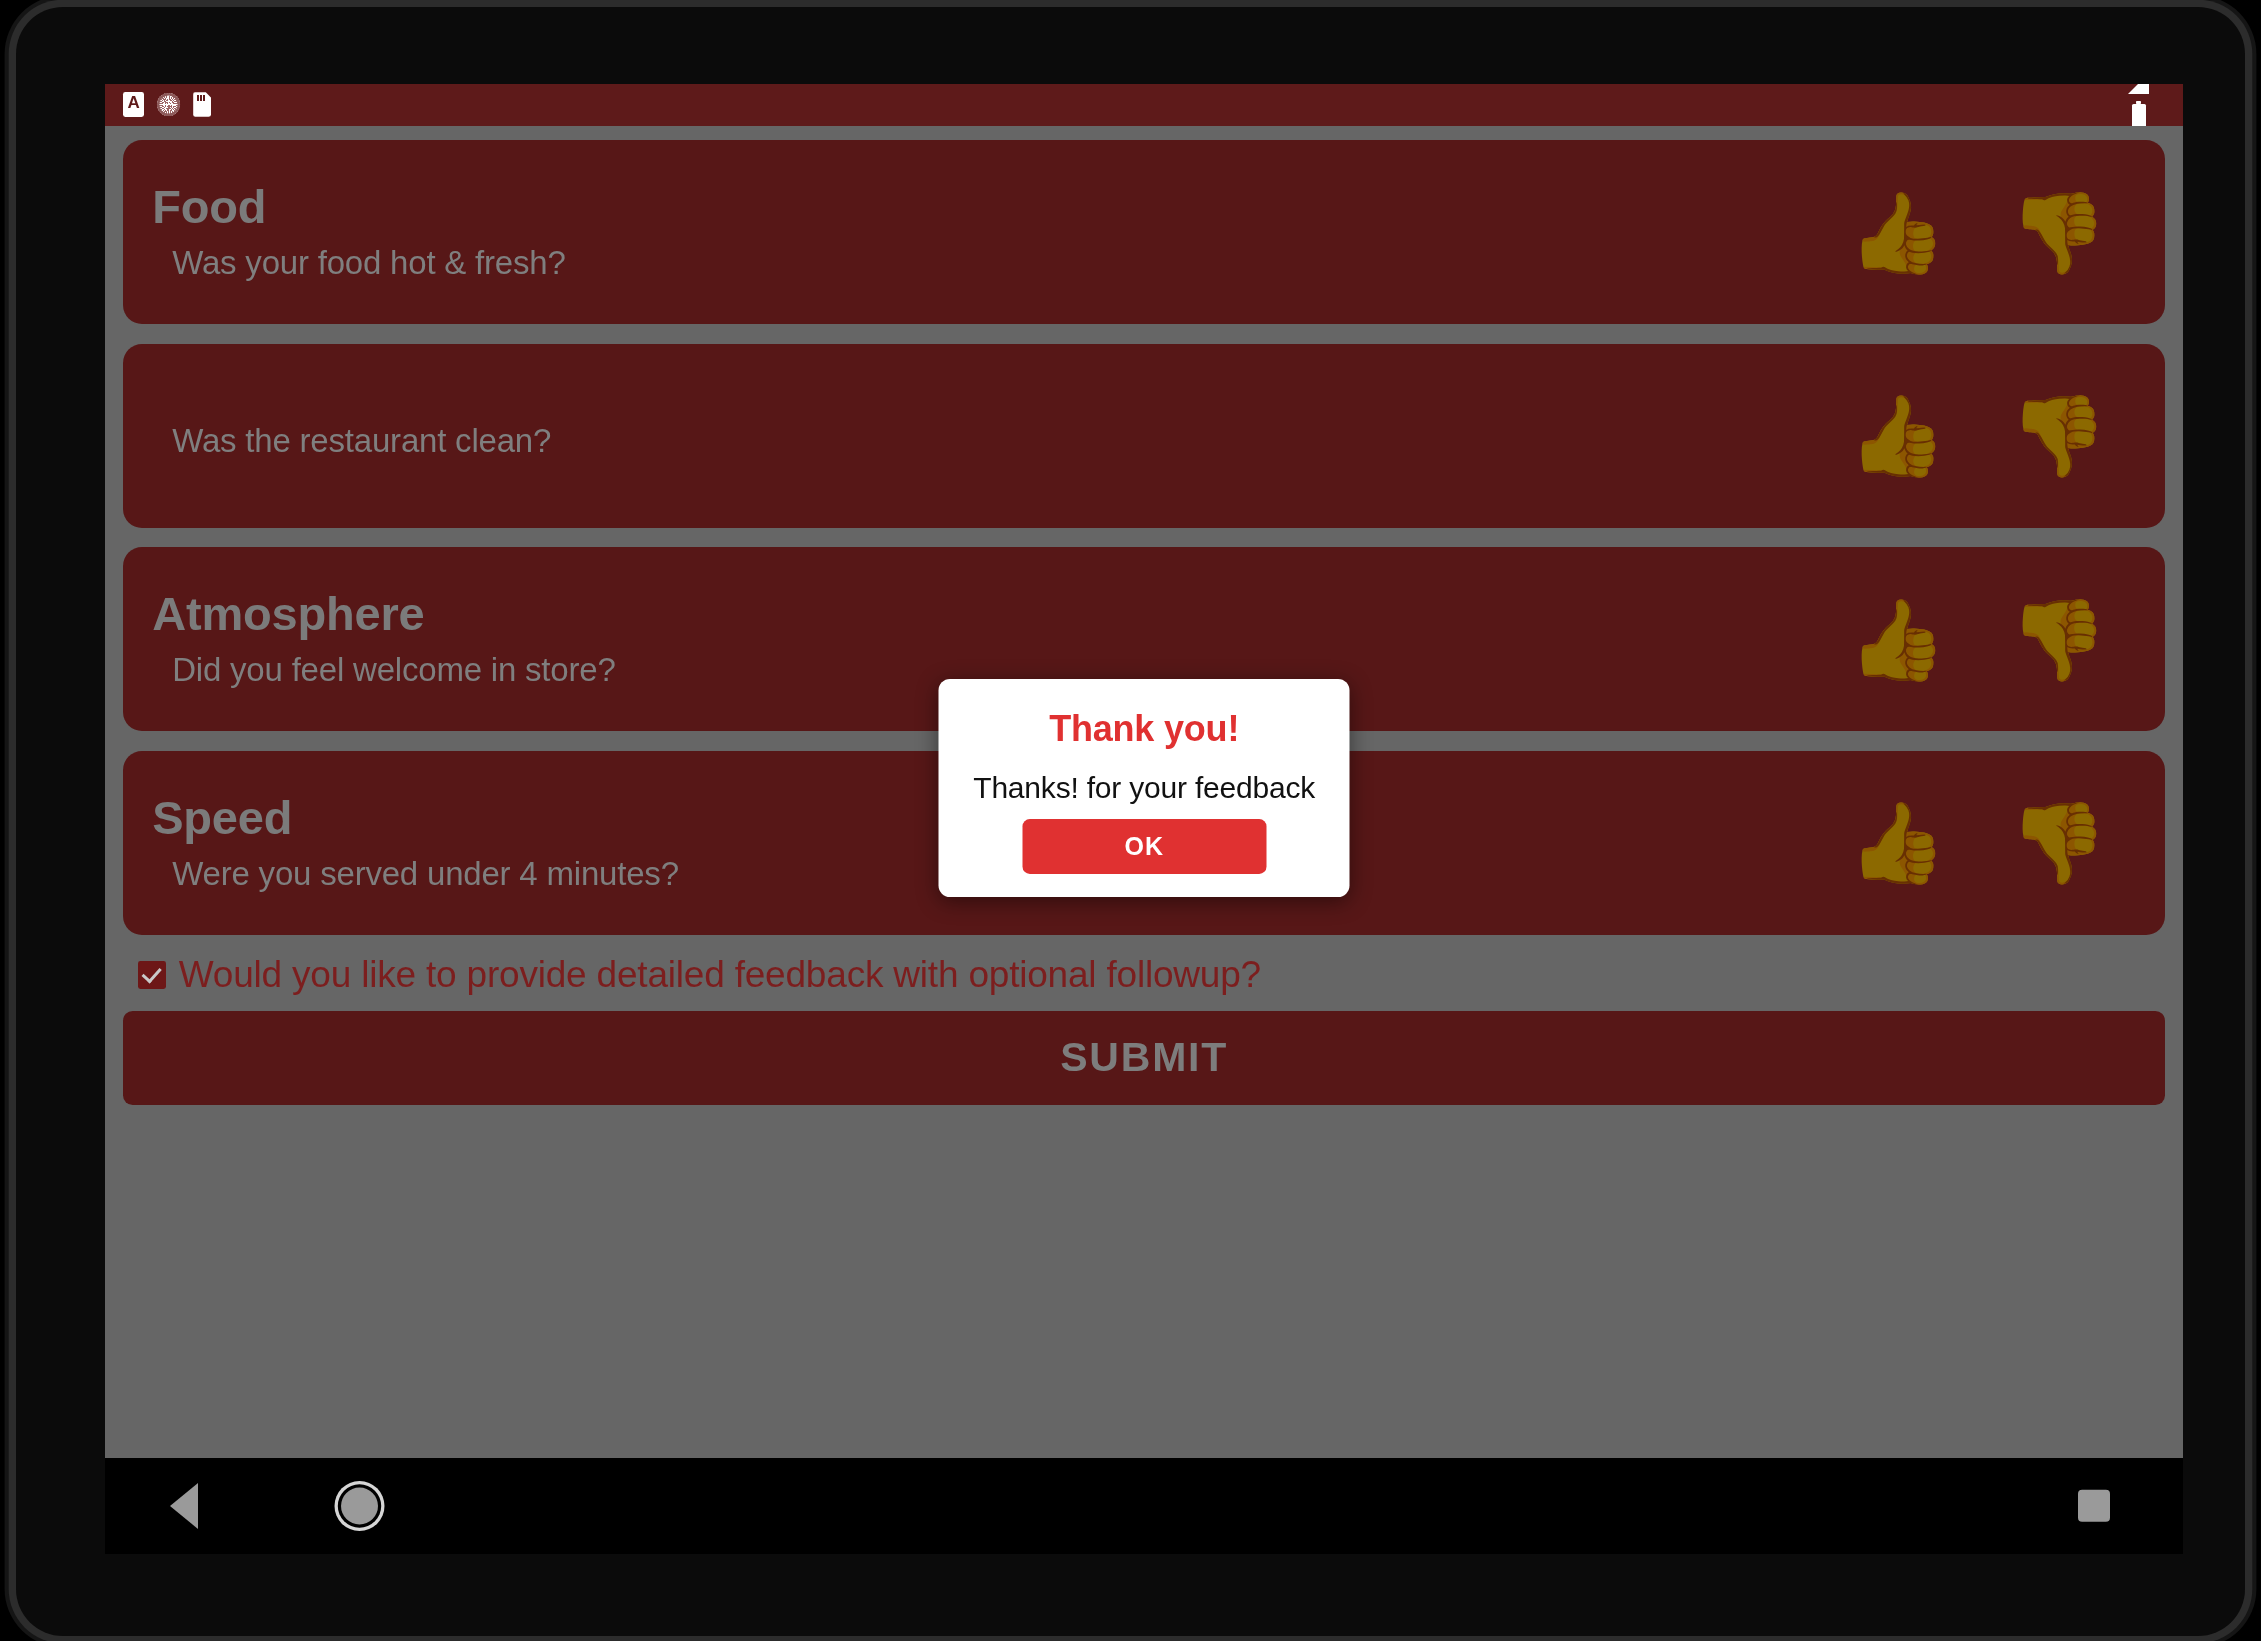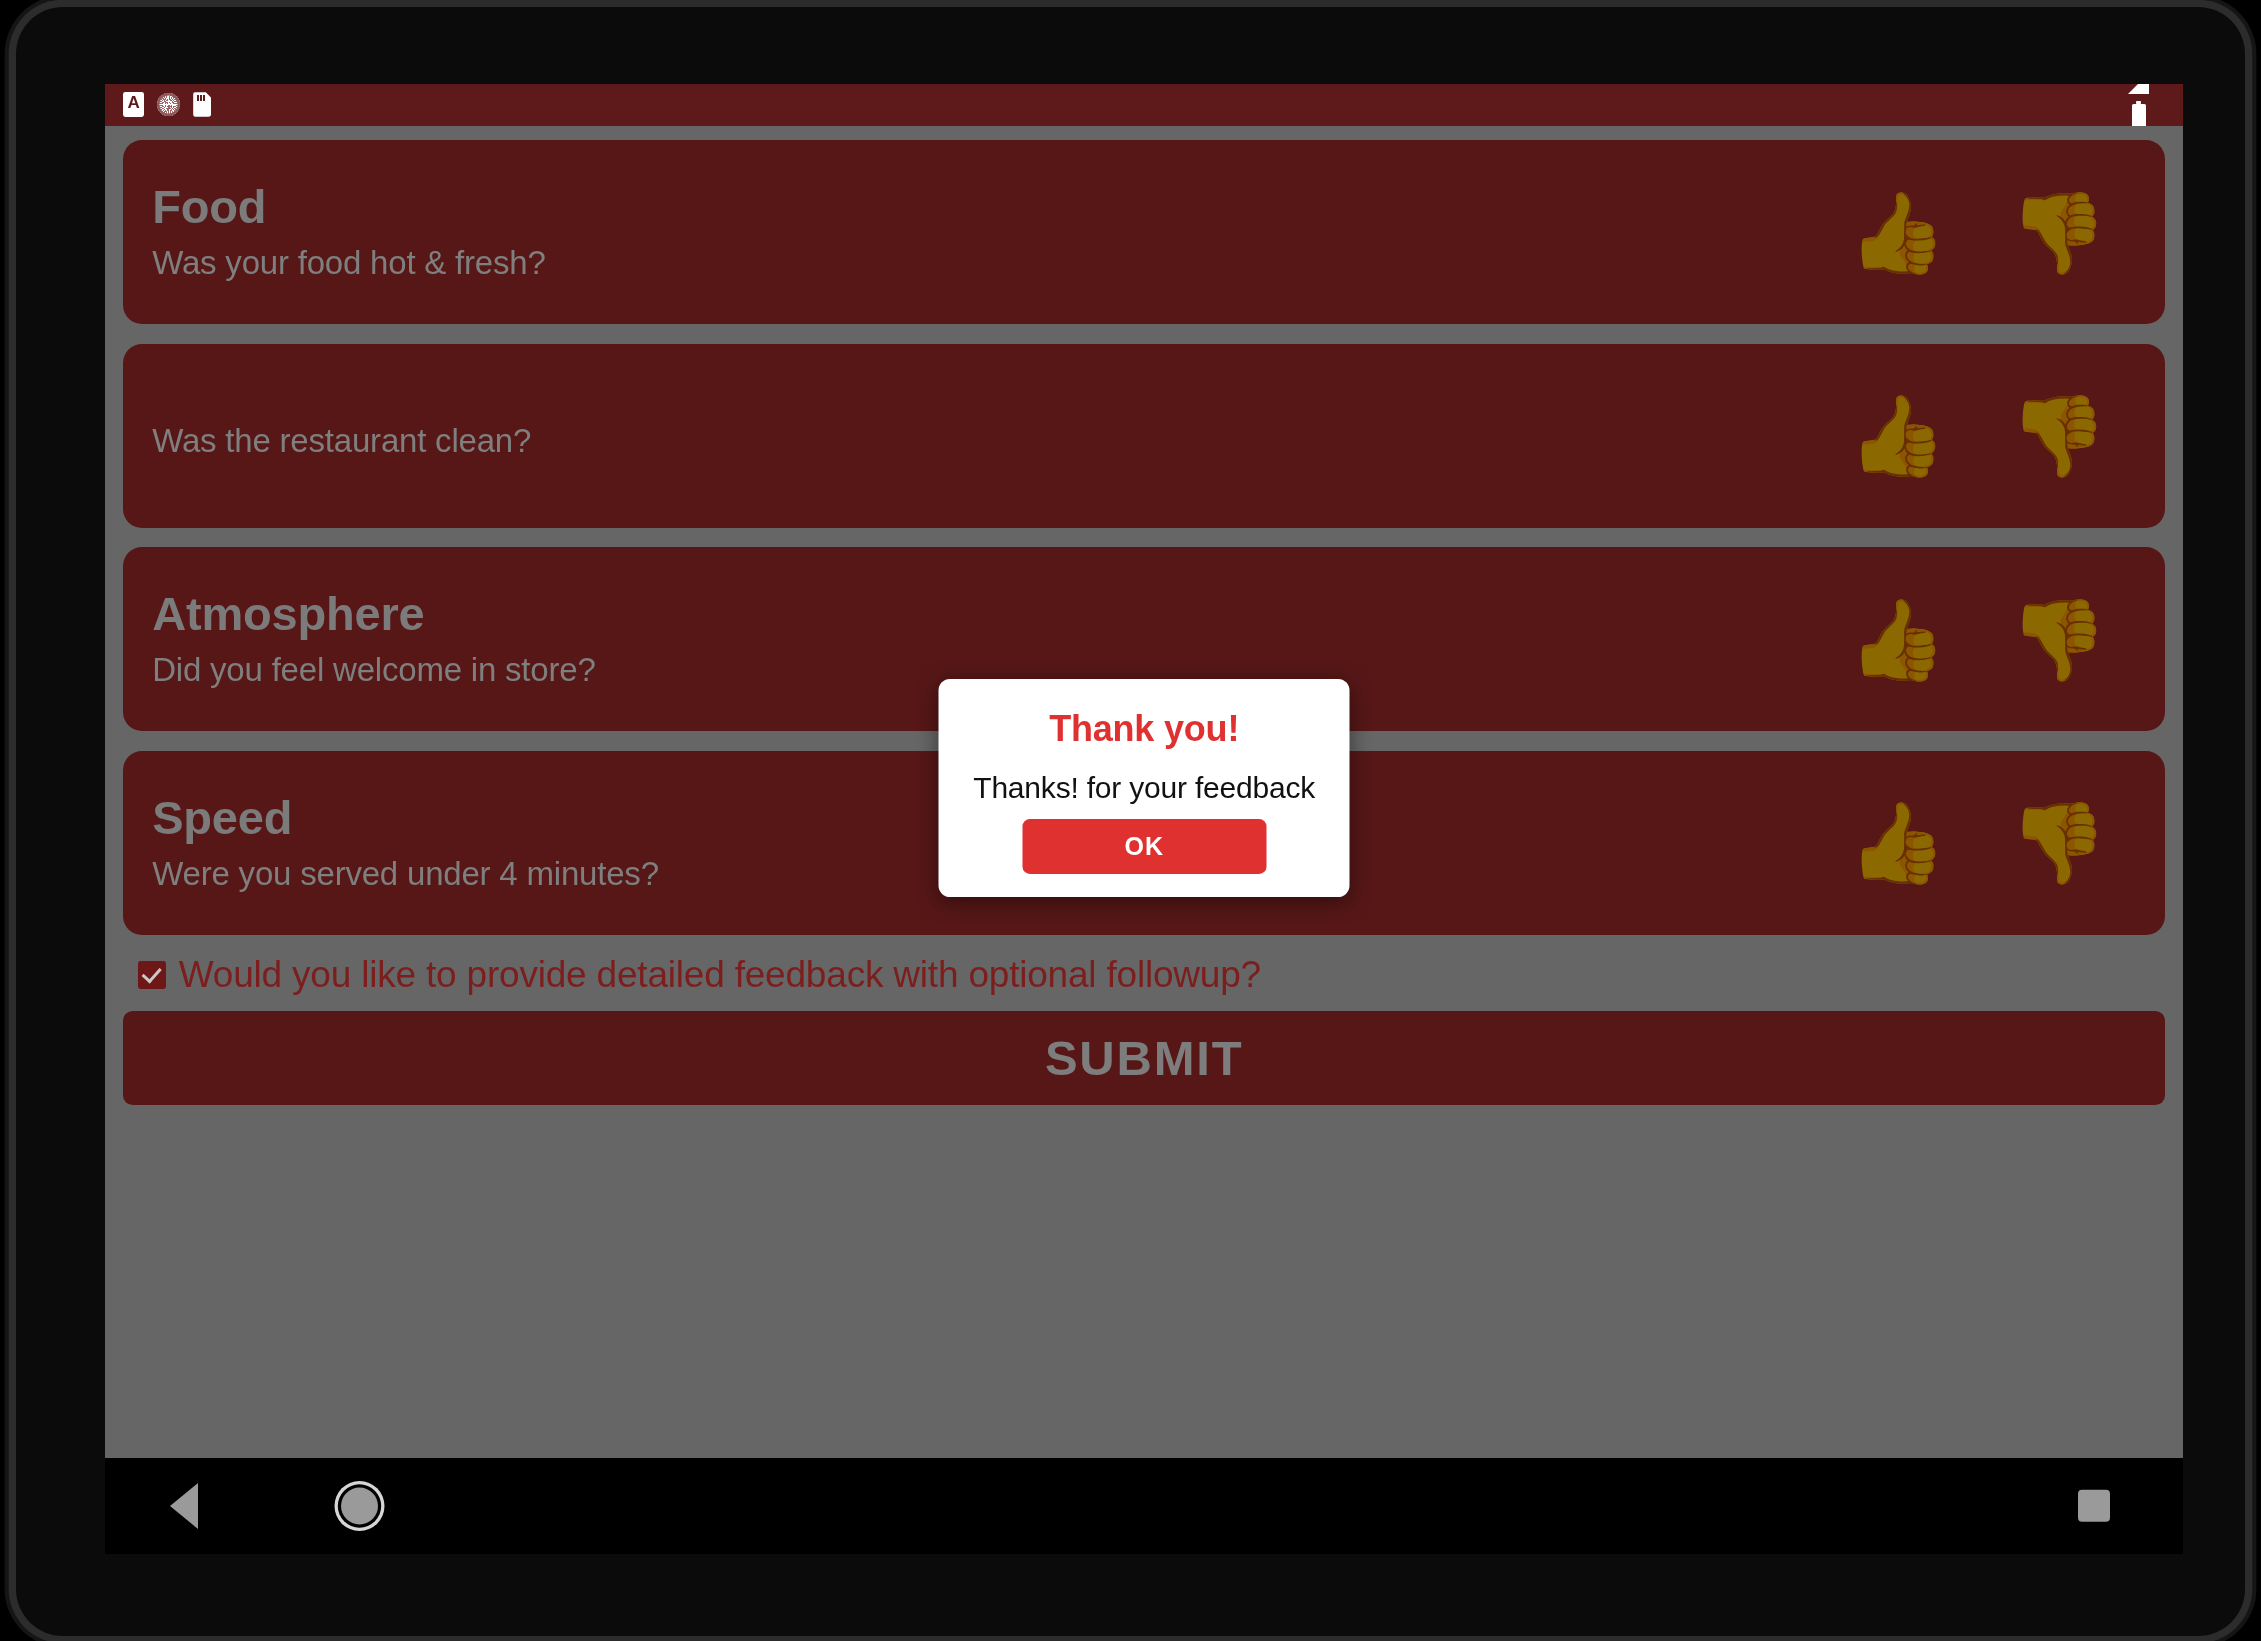--- a/index.html
+++ b/index.html
@@ -163,20 +163,21 @@
     font-weight: bold;
     line-height: 1.08;
     letter-spacing: -0.2px;
   }
   .card-subtitle {
     color: #7f7f7f;
     font-size: 33px;
     line-height: 1.15;
     margin-top: 11.4px;
     letter-spacing: -0.2px;
+    margin-left: 20px;
   }
   .rating-buttons {
     display: flex;
     align-items: center;
     gap: 63px;
     margin-right: 36px;
   }
   .rating-btn {
     font-size: 79px;
     line-height: 1;
@@ -219,21 +220,21 @@
 
   
   #submit-button {
     height: 94px;
     background: #571717;
     border-radius: 9.7px;
     display: flex;
     align-items: center;
     justify-content: center;
     color: #7d7d7d;
-    font-size: 49px;
+    font-size: 41px;
     font-weight: bold;
     letter-spacing: 1.8px;
   }
 
   
   #dialog-scrim {
     position: absolute;
     left: 0; top: 0;
     width: 100%; height: 100%;
     pointer-events: none;

